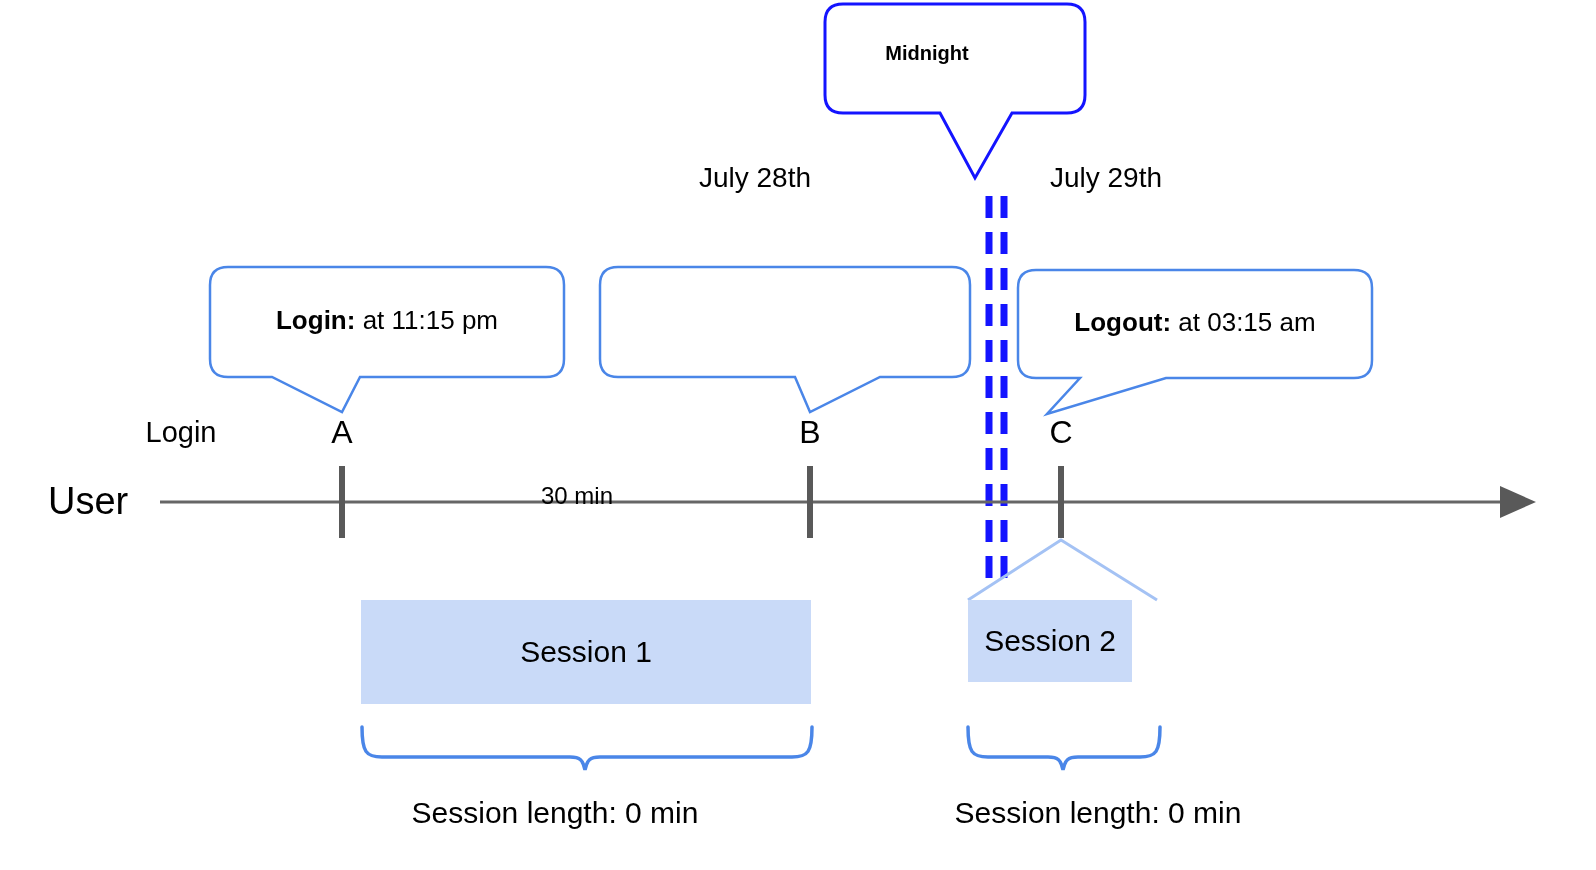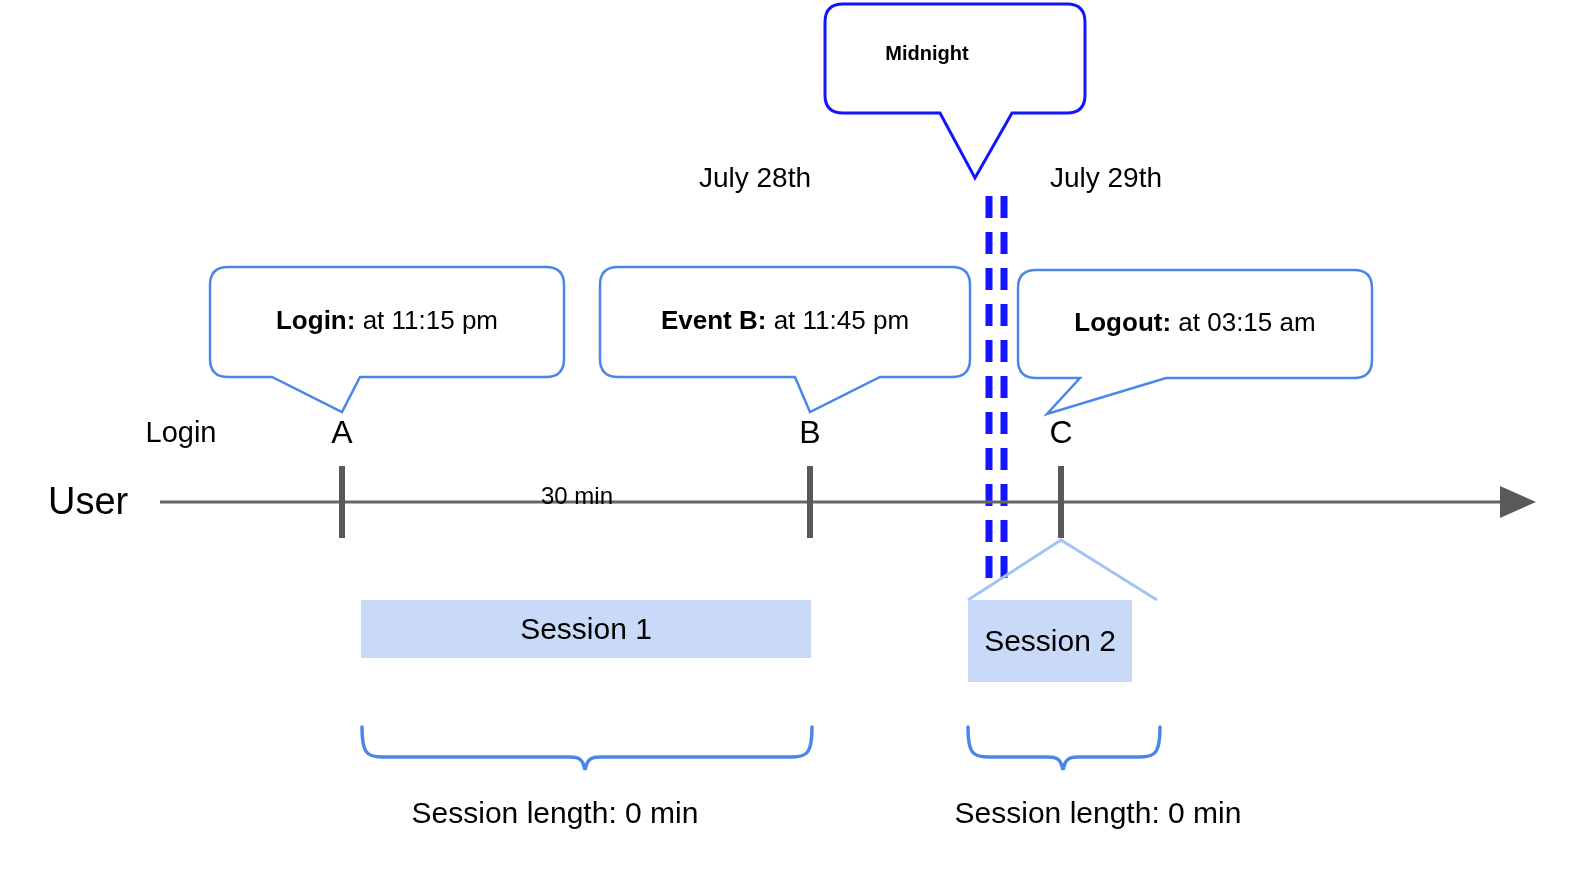--- a/index.html
+++ b/index.html
@@ -185,41 +185,38 @@
   <div class="txt midnight-text center" style="left:927px; top:43px;">Midnight</div>
 
   <div class="txt date-label center" style="left:755px; top:164px;">July 28th</div>
 
   <div class="txt date-label center" style="left:1106px; top:164px;">July 29th</div>
 
   <div class="txt callout-text center" style="left:387px; top:307px;">
     <b>Login:</b><span> at 11:15 pm</span>
   </div>
 
-  <div class="txt callout-text center" style="left:785px; top:307px;">
-    <b>Event B:</b><span> at 11:45 pm</span>
-  </div>
 
   <div class="txt callout-text center" style="left:1195px; top:309px;">
     <b>Logout:</b><span> at 03:15 am</span>
   </div>
 
   <div class="txt axis-label-events center" style="left:181px; top:418px;">Login</div>
 
   <div class="txt axis-label-user" style="left:48px; top:482px;">User</div>
 
   <div class="txt tick-label center" style="left:342px; top:416px;">A</div>
 
   <div class="txt tick-label center" style="left:810px; top:416px;">B</div>
 
   <div class="txt tick-label center" style="left:1061px; top:416px;">C</div>
 
   <div class="txt gap-label center" style="left:577px; top:448px;margin-top:36px;">30 min</div>
 
-  <div class="session-bar" style="left:361px; top:600px; width:450px; height:58px;">
+  <div class="session-bar" style="left:361px; top:600px; width:450px; height:104px;">
     <span class="session-label">Session 1</span>
   </div>
 
   <div class="session-bar" style="left:968px; top:600px; width:164px; height:82px;">
     <span class="session-label">Session 2</span>
   </div>
 
   <div class="txt length-label center" style="left:519px; top:798px;">Session length: 0 min</div>
 
   <div class="txt length-label center" style="left:1062px; top:798px;">Session length: 0 min</div>

